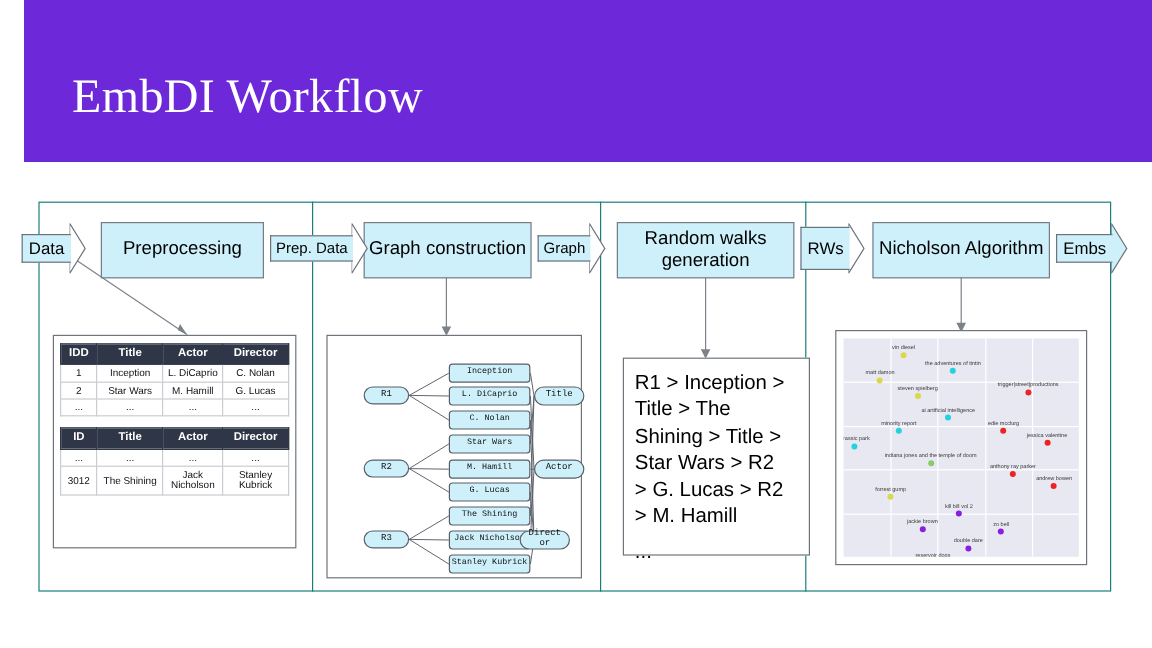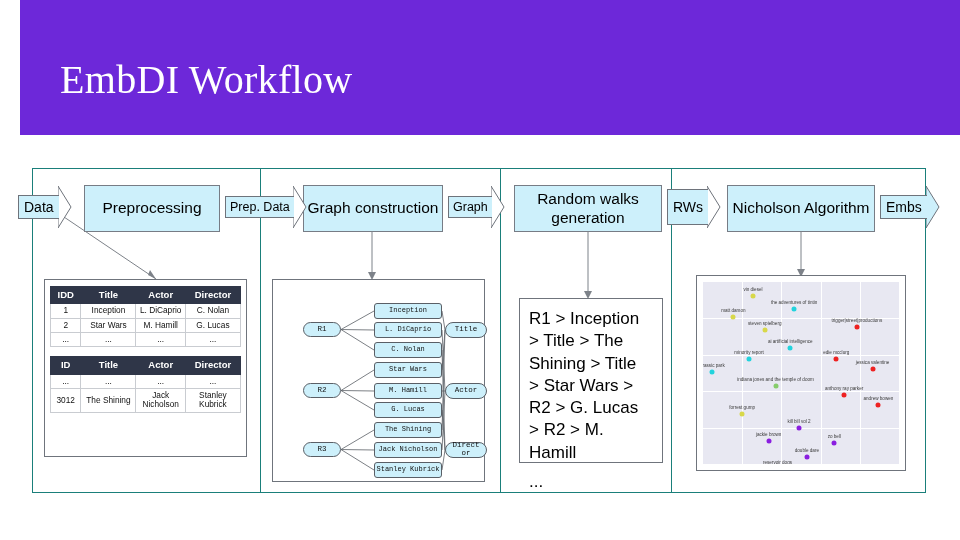--- a/index.html
+++ b/index.html
@@ -98,21 +98,21 @@
     position:absolute;background:#cdf0fb;border:1px solid #5a5f66;
     display:flex;align-items:center;justify-content:center;text-align:center;
     font-size:7px;color:#111;line-height:1.05;box-sizing:border-box;
   }
   .gnode.row{border-radius:11px;width:38px;height:15px;font-size:7.5px;}
   .gnode.val{border-radius:3px;width:68px;height:16px;}
   .gnode.col{border-radius:11px;width:42px;height:16px;font-size:7.5px;}
 
   
   .rw-panel{
-    position:absolute;left:519px;top:298px;width:144px;height:165px;
+    position:absolute;left:519px;top:298px;width:156px;height:165px;
     border:1px solid #6f747c;background:#fff;box-sizing:border-box;
     padding:9px 19px 0 9px;
     font-size:17px;color:#000;line-height:1.31;
   }
   .rw-dots{margin-top:7px;font-size:17px;}
 
   
   .emb-panel{
     position:absolute;left:696px;top:275px;width:210px;height:196px;
     border:1px solid #6f747c;background:#fff;box-sizing:border-box;padding:6px;
@@ -308,21 +308,21 @@
         <div class="gnode val" style="left: 101px; top: 42px;">L. DiCaprio</div>
         <div class="gnode val" style="left: 101px; top: 62px;">C. Nolan</div>
         <div class="gnode val" style="left: 101px; top: 82px;">Star Wars</div>
         <div class="gnode val" style="left: 101px; top: 103px;">M. Hamill</div>
         <div class="gnode val" style="left: 101px; top: 122px;">G. Lucas</div>
         <div class="gnode val" style="left: 101px; top: 142px;">The Shining</div>
         <div class="gnode val" style="left: 101px; top: 162px;">Jack Nicholson</div>
         <div class="gnode val" style="left: 101px; top: 182px;">Stanley Kubrick</div>
         <div class="gnode col" style="left: 172px; top: 42px;">Title</div>
         <div class="gnode col" style="left: 172px; top: 103px;">Actor</div>
-        <div class="gnode col" style="left: 172px; top: 162px;">Direct or</div>
+        <div class="gnode col" style="left: 160px; top: 162px;">Direct or</div>
       </div>
   </div>
 
   <div class="rw-panel">
     <div>R1 &gt; Inception &gt; Title &gt; The Shining &gt; Title &gt; Star Wars &gt; R2 &gt; G. Lucas &gt; R2 &gt; M. Hamill</div>
     <div class="rw-dots">...</div>
   </div>
 
   <div class="emb-panel">
     <div class="plot" id="scatter-plot">

